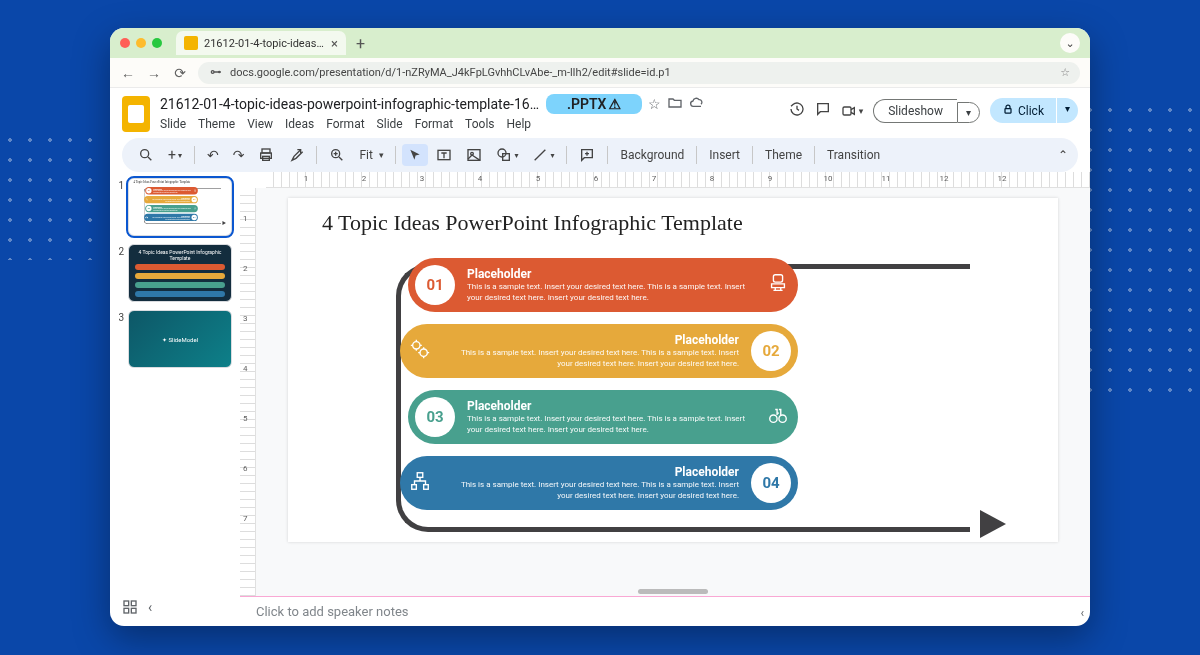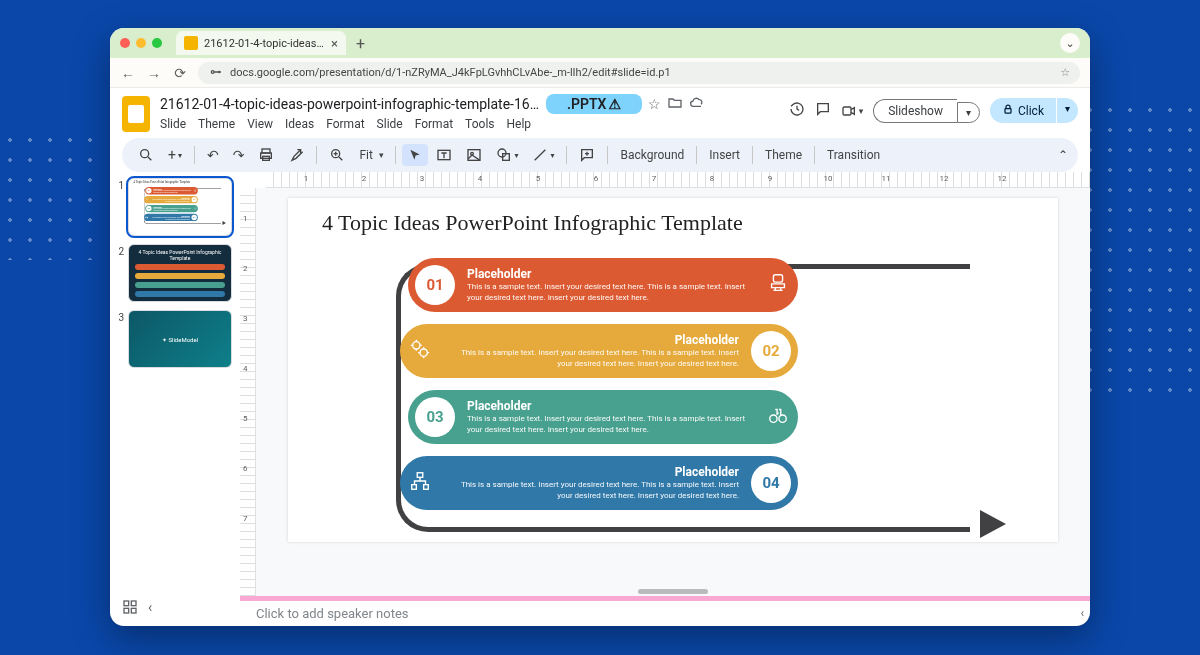--- a/index.html
+++ b/index.html
@@ -107,21 +107,21 @@
   .p2 .icon-slot { order: 1; }
   .p2 .content { order: 2; }
   .p3 { background: #48a08e; left: 120px; top: 192px; width: 390px; padding-left: 7px; }
   .p3 .num { color: #48a08e; }
   .p4 { background: #2f78a8; left: 112px; top: 258px; width: 398px; padding-right: 7px; }
   .p4 .content { text-align: right; order: 2; }
   .p4 .num { color: #2f78a8; order: 3; }
   .p4 .icon-slot { order: 1; }
 
   
-  .notes { height: 30px; border-top: 5px solid #f9a8d4; display: flex; align-items: center; padding: 0 16px; font-size: 13px; color: #80868b; position: relative; }
+  .notes { height: 30px; border-top: 1px solid #f9a8d4; display: flex; align-items: center; padding: 0 16px; font-size: 13px; color: #80868b; position: relative; }
   .corner-icons { position: absolute; left: 12px; bottom: 8px; display: flex; gap: 10px; color: #5f6368; font-size: 14px; }
 
   .svg-icon { width: 16px; height: 16px; }
 </style>
 </head>
 <body>
 
 <div class="bg-dots dots-left"></div>
 <div class="bg-dots dots-right"></div>
 

